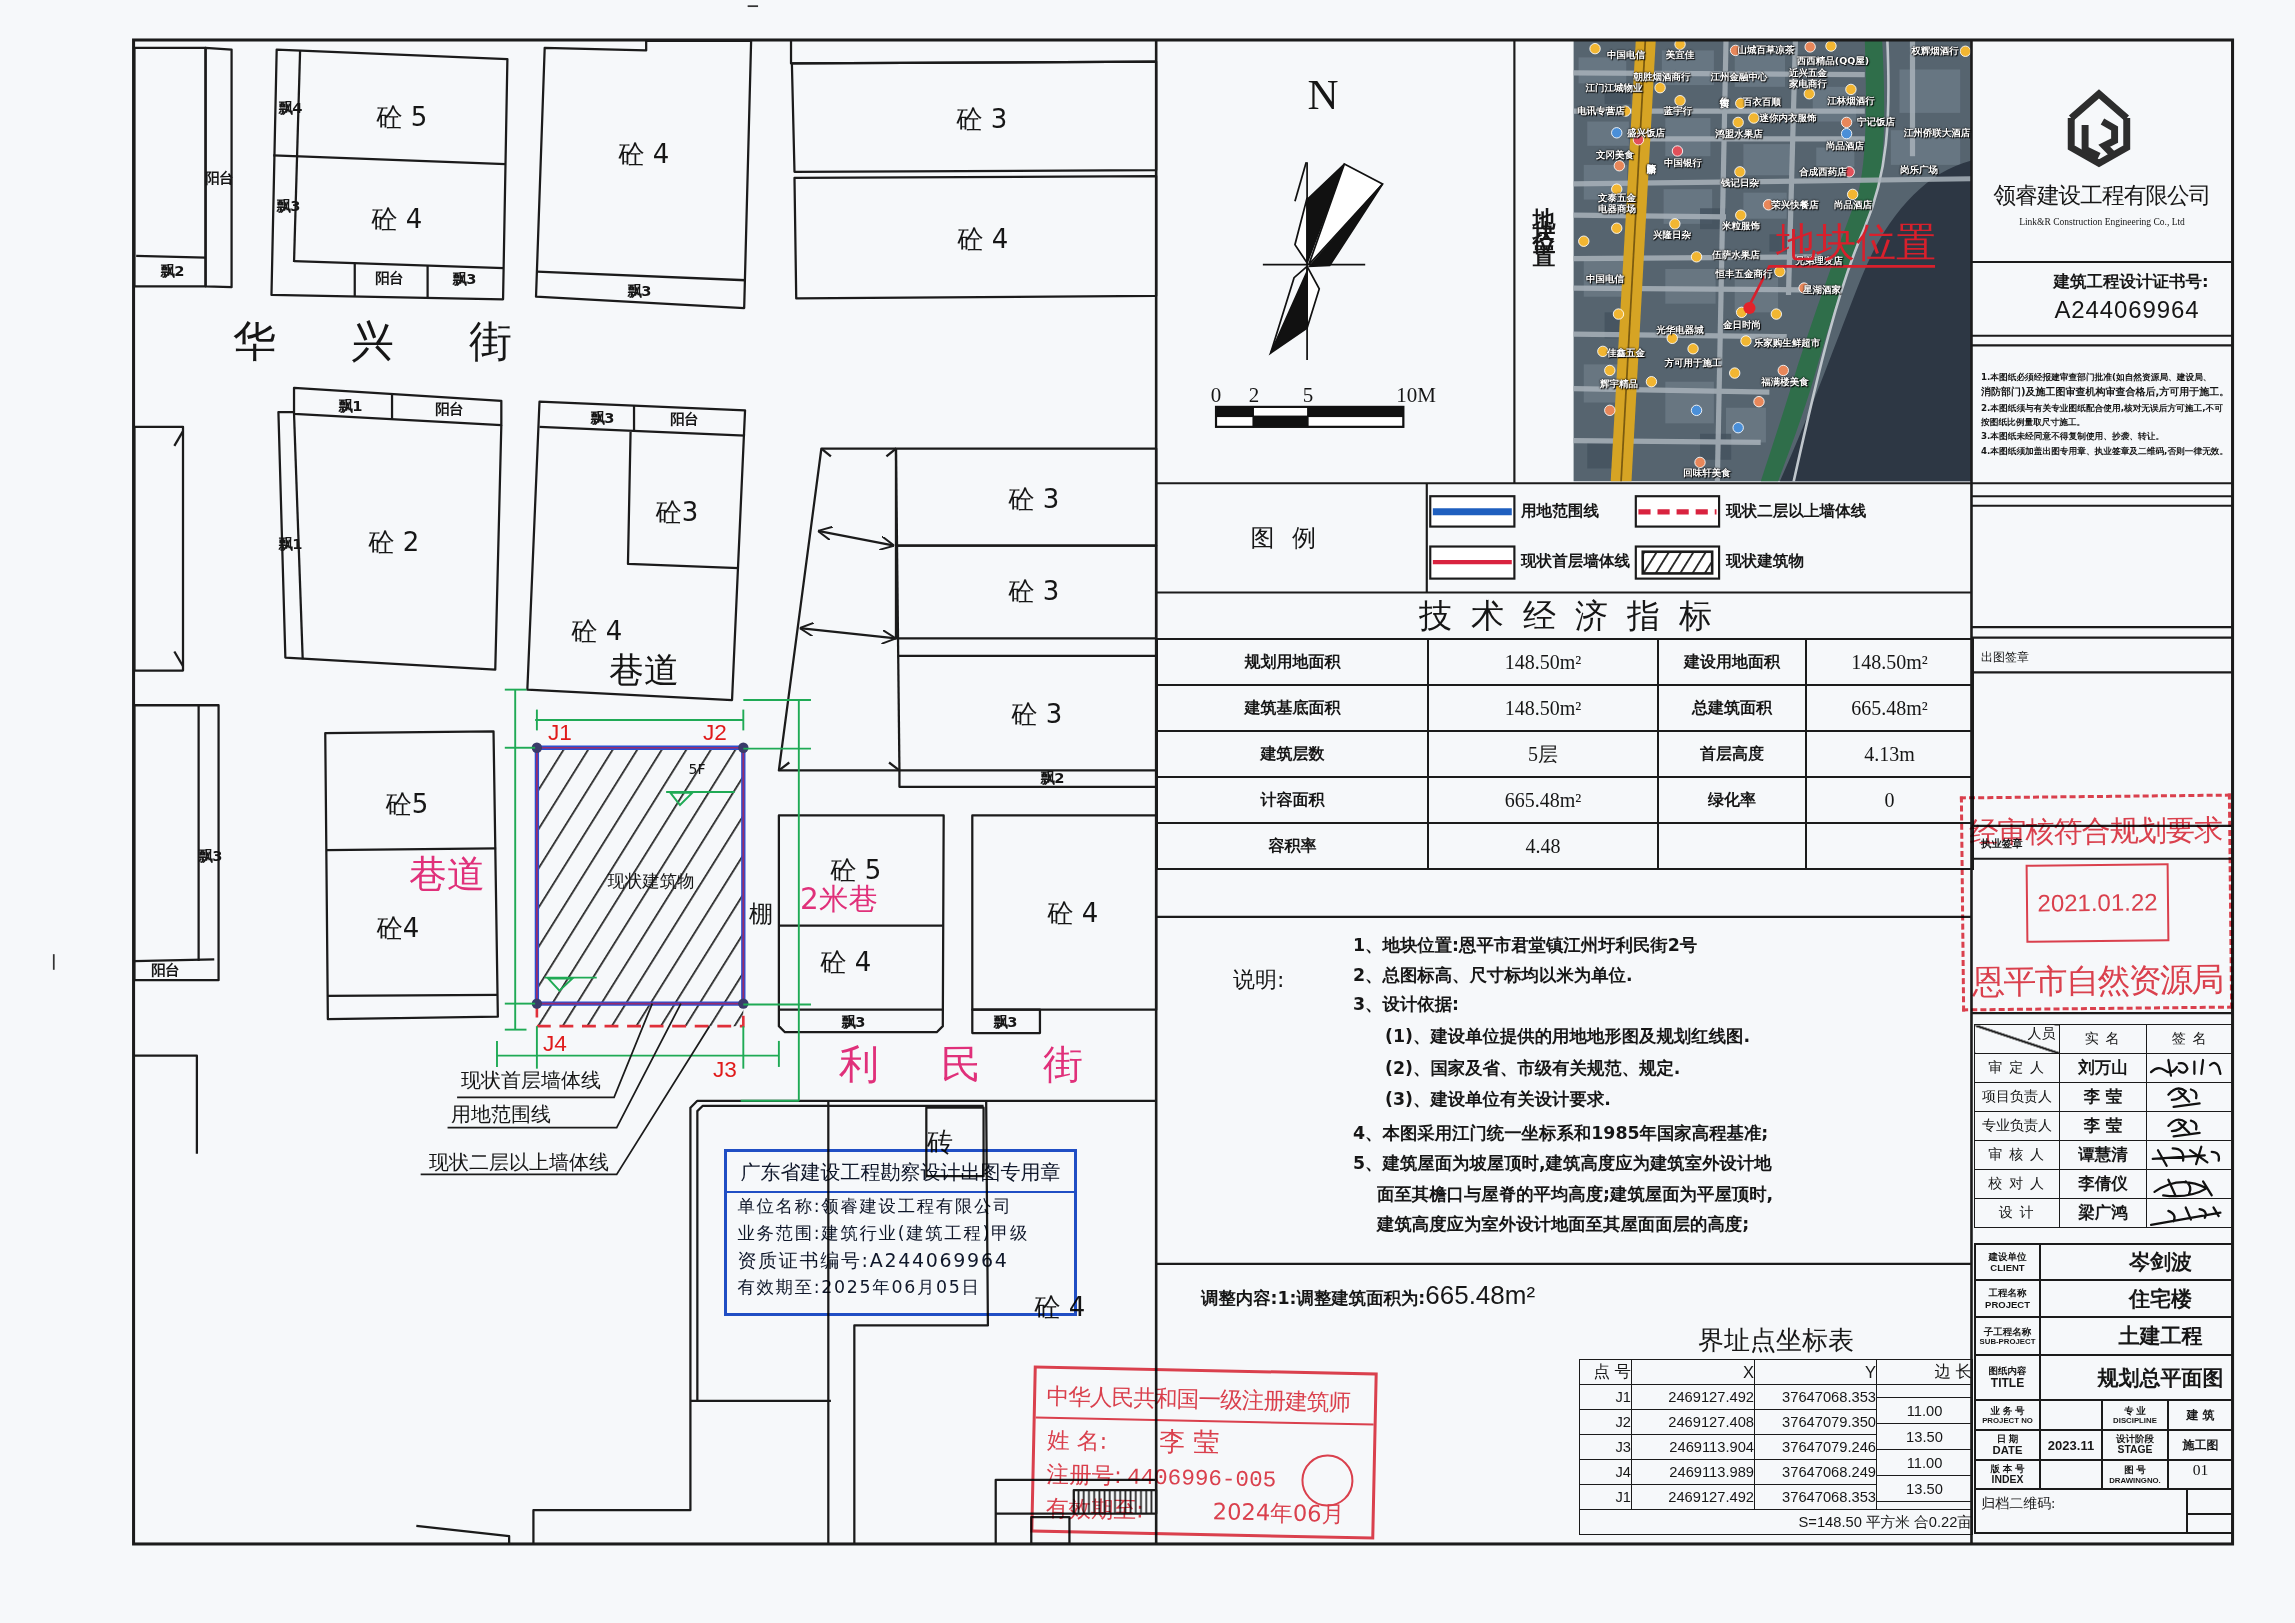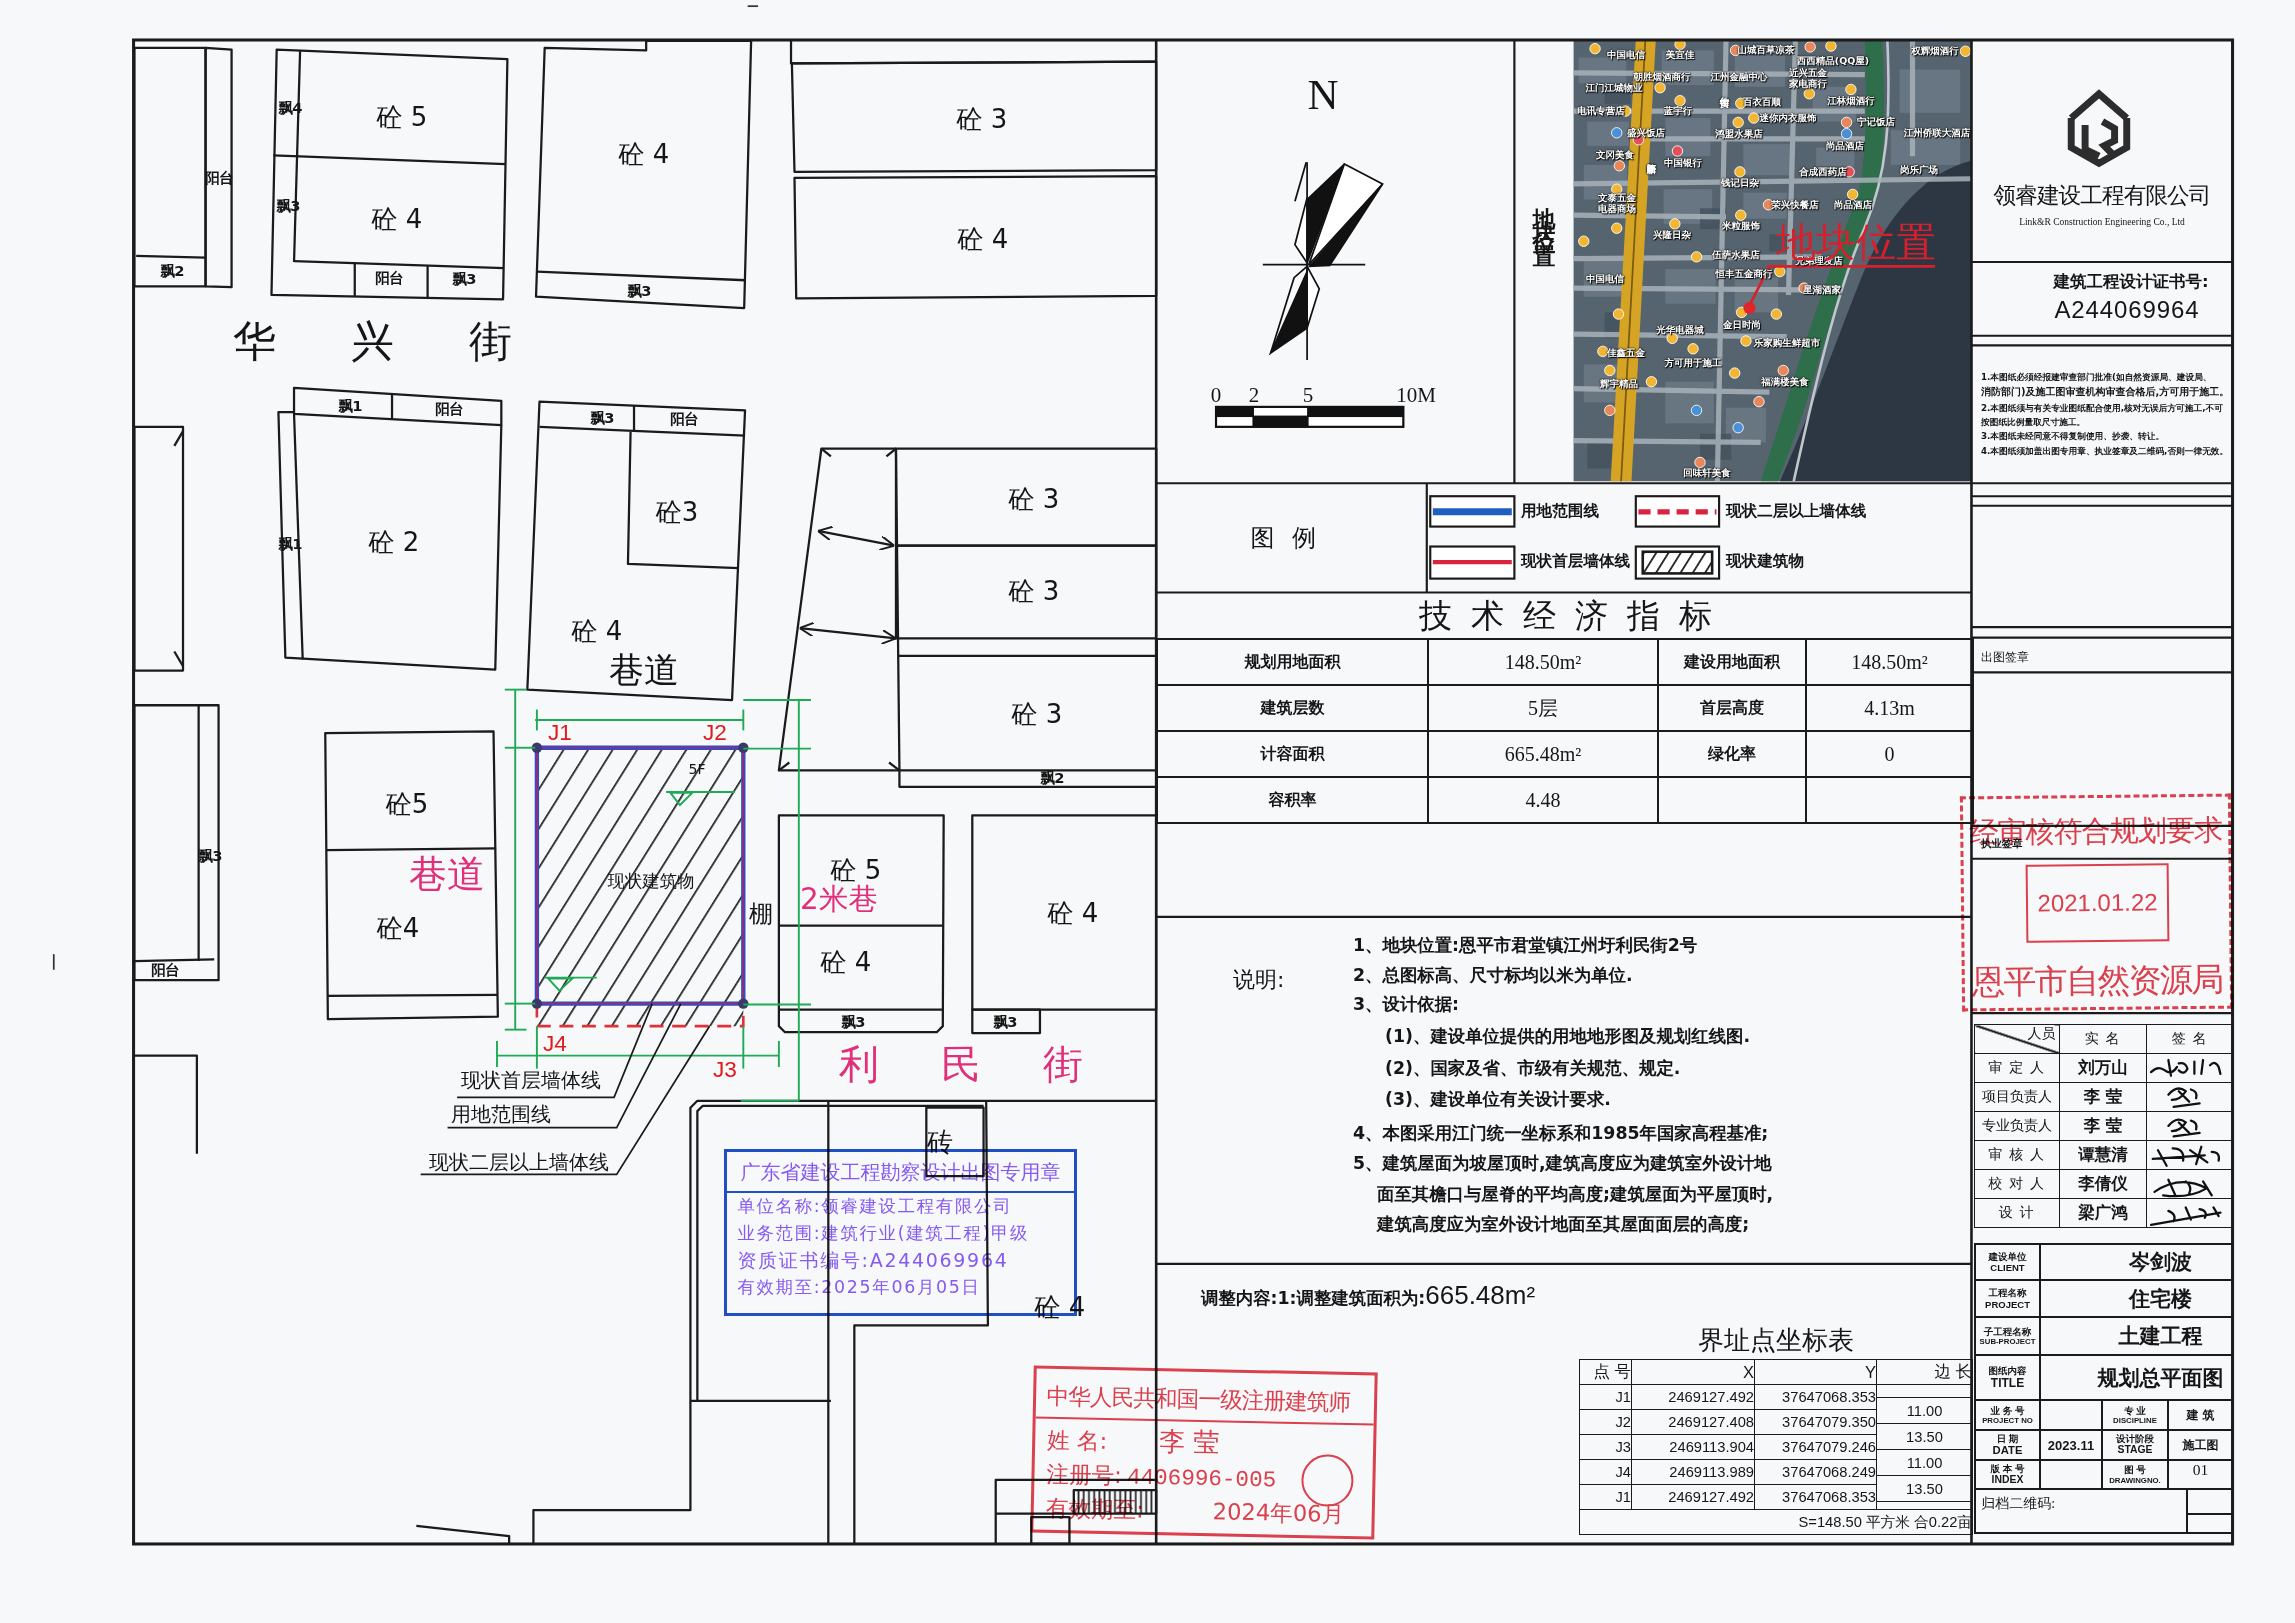--- a/index.html
+++ b/index.html
@@ -33,21 +33,21 @@
 .sig td{border:1.7px solid #1b1b1b;text-align:center;padding:0;height:28px;font-size:14px;}
 .sig td.role{font-family:"Liberation Serif","DejaVu Serif",serif;letter-spacing:1.7px;}
 .sig td.name{font-weight:bold;font-size:16.5px;}
 .sig td.diag{background:linear-gradient(to top right,transparent calc(50% - 1.3px),#1b1b1b calc(50% - 0.9px),#1b1b1b calc(50% + 0.9px),transparent calc(50% + 1.3px));text-align:right;vertical-align:top;font-family:"Liberation Serif","DejaVu Serif",serif;}
 .tb{left:1974px;top:1243px;width:259px;}
 .tb td{border:2.2px solid #1b1b1b;text-align:center;padding:0;}
 .tb .lab{font-weight:bold;font-size:9.5px;line-height:1.2;font-family:"Liberation Sans",sans-serif;display:block;}
 .tb .val{font-weight:bold;font-size:21px;padding-left:48px;}
 .tb .sv{font-weight:bold;font-size:12px;}
 .stamp{position:absolute;mix-blend-mode:multiply;box-sizing:border-box;}
-.st-blue{border:3.5px solid #2150c8;color:#8b5cf6;}
+.st-blue{border:3.5px solid #2150c8;color:#0f172a;}
 .st-blue .t{font-size:20px;text-align:center;border-bottom:2.6px solid #2150c8;padding:7px 0 5.2px;white-space:nowrap;}
 .st-blue .ln{font-size:17.4px;white-space:nowrap;padding-left:10.4px;height:27px;line-height:27px;letter-spacing:1.7px;}
 .st-red{border:3.5px solid #e2424e;color:#e2424e;}
 .ap .t1{font-size:29px;text-align:center;margin-top:14px;white-space:nowrap;letter-spacing:-0.9px;}
 .ap .db{position:absolute;left:62px;top:66px;width:143px;height:78px;border:2.6px solid #e2424e;box-sizing:border-box;display:flex;align-items:center;justify-content:center;font-size:24px;font-family:"Liberation Sans",sans-serif;}
 .ap .t3{position:absolute;left:0;right:0;top:161px;font-size:33px;text-align:center;white-space:nowrap;letter-spacing:-1.7px;}
 .ar .t1{font-size:22.6px;white-space:nowrap;padding:12px 0 5.2px 10.4px;border-bottom:2.6px solid #e2424e;letter-spacing:-0.9px;}
 .ar .row{position:absolute;left:12px;font-size:22.6px;white-space:nowrap;line-height:1;}
 .ar .seal{position:absolute;left:267px;top:80px;width:52px;height:52px;border:2.6px solid #e2424e;border-radius:50%;box-sizing:border-box;}
 </style>
@@ -508,20 +508,26 @@
       <col style="width:167px">
     </colgroup>
   <tbody>
       <tr>
     <td class="k">规划用地面积</td>
     <td class="v">148.50m²</td>
     <td class="k">建设用地面积</td>
     <td class="v">148.50m²</td>
   </tr>
   <tr>
+    <td class="k">建筑基底面积</td>
+    <td class="v">148.50m²</td>
+    <td class="k">总建筑面积</td>
+    <td class="v">665.48m²</td>
+  </tr>
+  <tr>
     <td class="k">建筑层数</td>
     <td class="v">5层</td>
     <td class="k">首层高度</td>
     <td class="v">4.13m</td>
   </tr>
   <tr>
     <td class="k">计容面积</td>
     <td class="v">665.48m²</td>
     <td class="k">绿化率</td>
     <td class="v">0</td>

